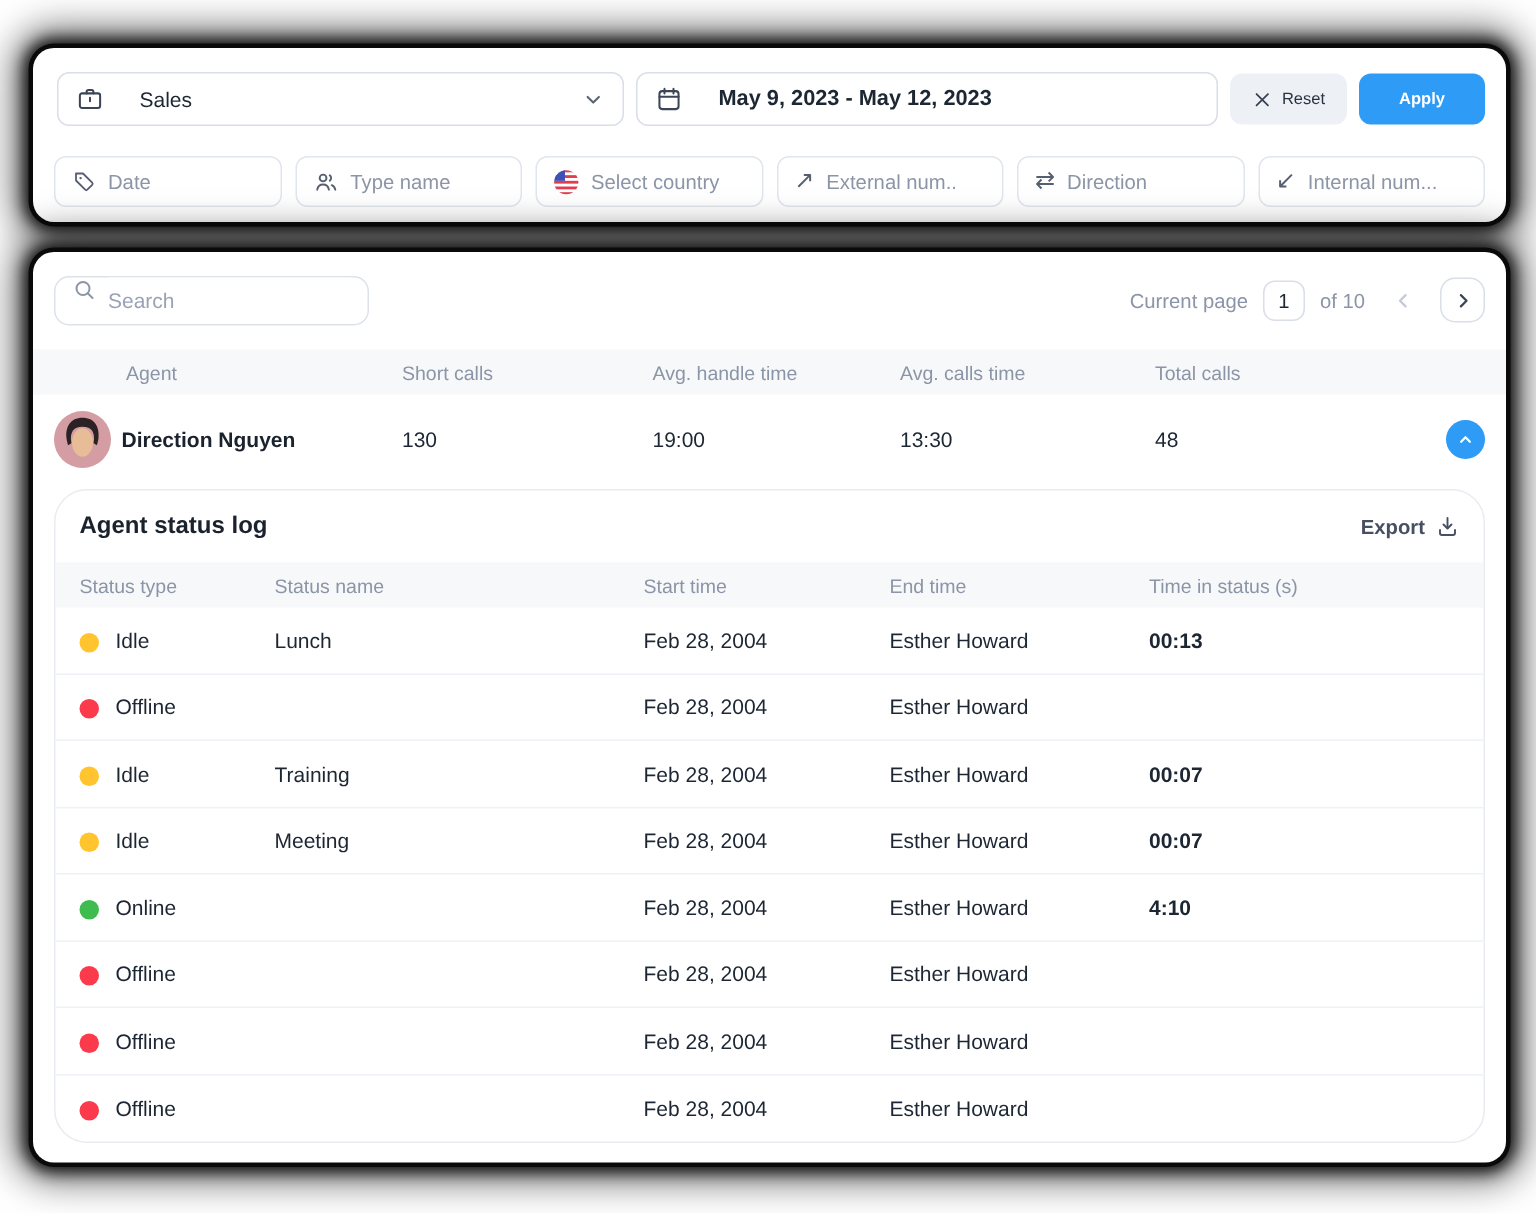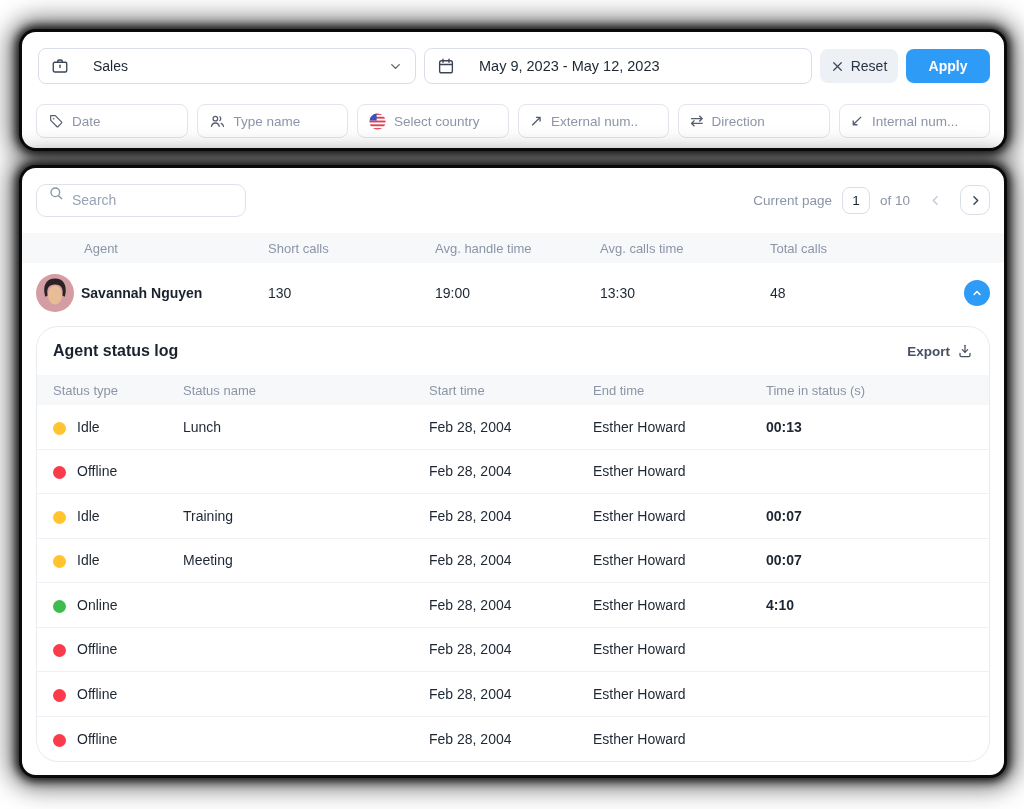--- a/index.html
+++ b/index.html
@@ -14,22 +14,22 @@
   .main-panel { top:168px; height:607px; padding-top:12px; }
 
   
   .row1 { display:flex; align-items:center; }
   .field {
     height:36px; border:1px solid #d9dee8; border-radius:8px; background:#fff;
     display:flex; align-items:center; gap:24px; padding:0 12px; cursor:pointer;
   }
   .queue-select { width:378px; margin-left:2px; }
   .queue-select .grow { flex:1; font-size:14px; color:#1d2733; }
-  .date-field { width:388px; margin-left:8px; font-size:14.5px; color:#1d2733; font-weight:400; }
-  .btn { height:34px; border:none; border-radius:8px; font-size:14px; font-weight:600; cursor:pointer;
+  .date-field { width:388px; margin-left:8px; font-size:14.5px; color:#1d2733; font-weight:700; }
+  .btn { height:34px; border:none; border-radius:8px; font-size:11px; font-weight:600; cursor:pointer;
          display:flex; align-items:center; justify-content:center; gap:7px; font-family:inherit; }
   .btn-reset { margin-left:auto; width:78px; background:#edf0f5; color:#2a3342; font-weight:500; }
   .btn-apply { margin-left:8px; width:84px; background:#2e9bf6; color:#ffffff; }
 
   
   .chips { display:flex; gap:9px; margin-top:20px; }
   .chip {
     flex:1 1 0; height:34px; border:1px solid #e1e5ed; border-radius:8px; background:#fff;
     display:flex; align-items:center; gap:8px; padding:0 11px; cursor:pointer;
     font-size:13.5px; color:#8b95a7; white-space:nowrap; overflow:hidden; font-family:inherit;
@@ -233,21 +233,21 @@
                   <circle cx="19" cy="19" r="19"></circle>
                 </clipPath>
               </defs>
               <g clip-path="url(#avclip)">
                 <rect width="38" height="38" fill="#d49ca3"></rect>
                 <ellipse cx="19" cy="21" rx="7" ry="9.5" fill="#e8bc97"></ellipse>
                 <path d="M19 4.5c-8.2 0-11.4 6.2-10.7 13.4.25 2.6 1.1 4.9 1.1 4.9l2.2-1.3c-1.3-7.4 1.3-11 7.4-11s8.7 3.6 7.4 11l2.2 1.3s.85-2.3 1.1-4.9C30.4 10.7 27.2 4.5 19 4.5z" fill="#2b2226"></path>
               </g>
             </svg>
         </span>
-        <span class="agent-name">Savannah Nguyen</span>
+        <span class="agent-name">Direction Nguyen</span>
       </div>
       <div>130</div>
       <div>19:00</div>
       <div>13:30</div>
       <div>48</div>
       <button class="expand-btn">
         <span style="display:flex">
           <svg width="14" height="14" viewBox="0 0 24 24" fill="none" stroke="#ffffff" stroke-width="2.6" stroke-linecap="round" stroke-linejoin="round">
               <path d="M7 14.5l5-5 5 5"></path>
             </svg>

